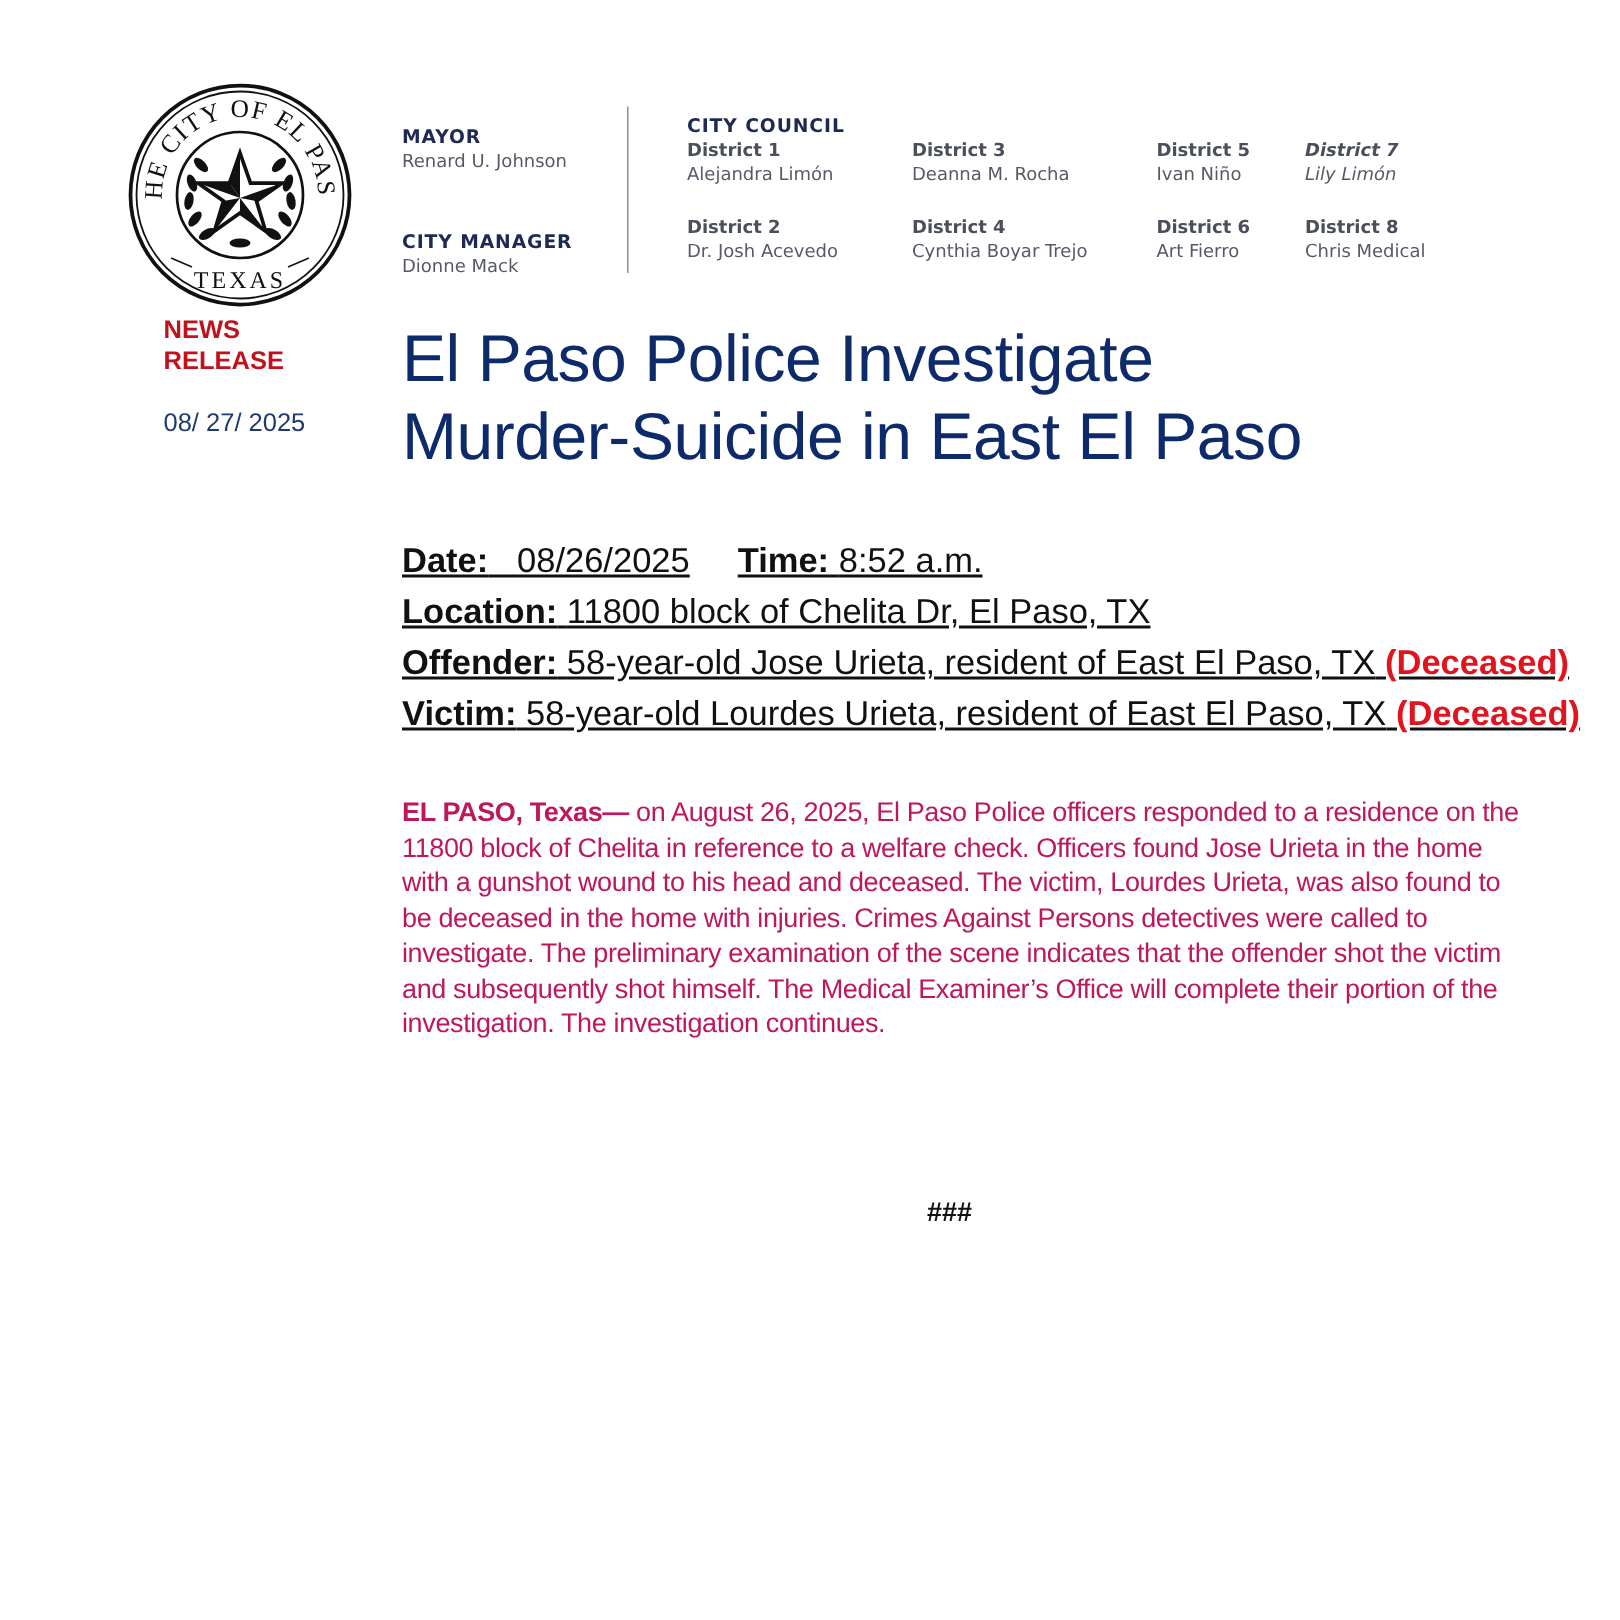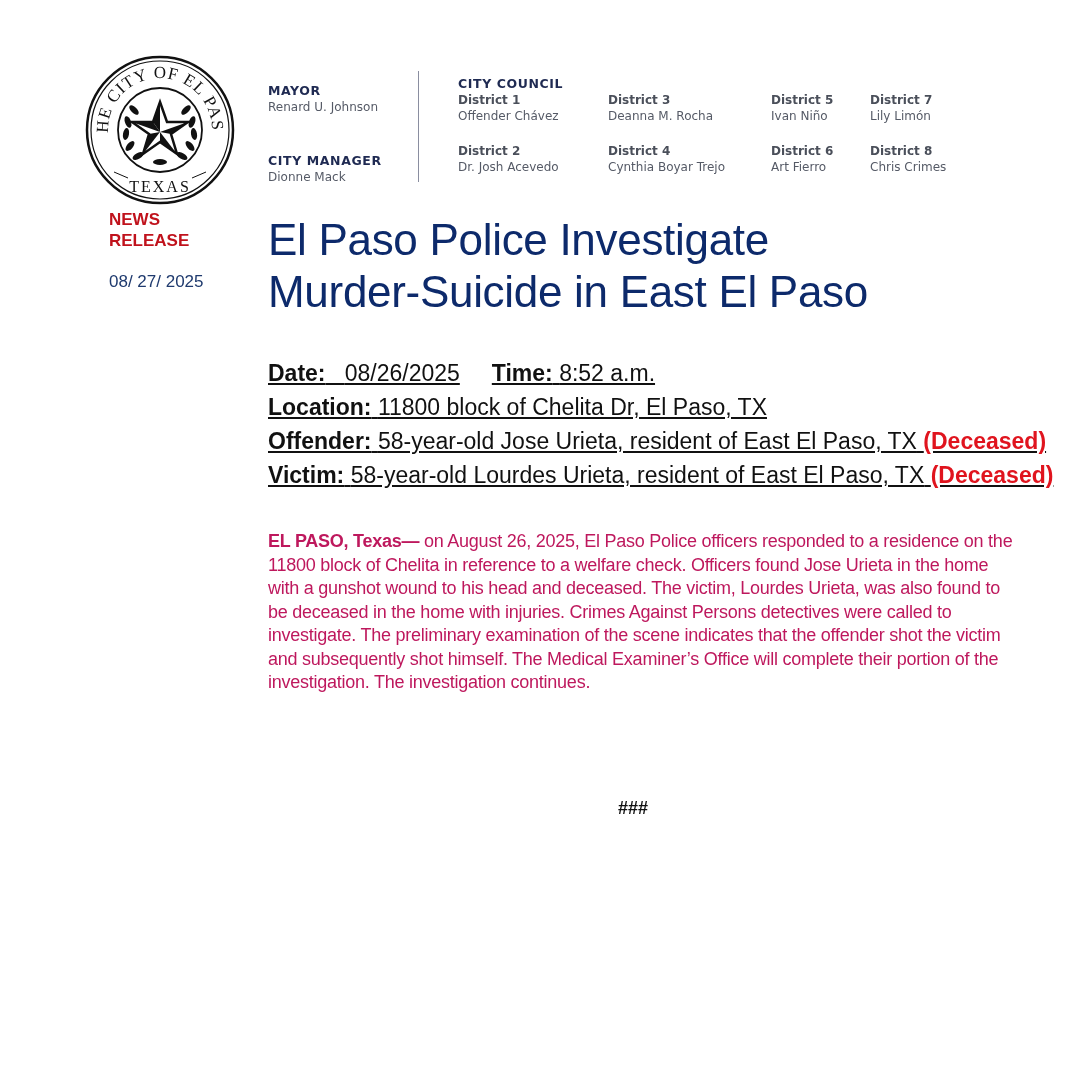--- a/index.html
+++ b/index.html
@@ -80,21 +80,21 @@
 </div>
 
 <div class="vline"></div>
 
 <div class="hdr" style="left:458px; top:76px;">
   <div class="role">CITY COUNCIL</div>
 </div>
 
 <div class="hdr dist" style="left:458px; top:93px;">
   <div class="d">District 1</div>
-  <div class="n">Offender Chávez</div>
+  <div class="n">Alejandra Limón</div>
 </div>
 <div class="hdr dist" style="left:458px; top:144px;">
   <div class="d">District 2</div>
   <div class="n">Dr. Josh Acevedo</div>
 </div>
 <div class="hdr dist" style="left:608px; top:93px;">
   <div class="d">District 3</div>
   <div class="n">Deanna M. Rocha</div>
 </div>
 <div class="hdr dist" style="left:608px; top:144px;">
@@ -102,27 +102,27 @@
   <div class="n">Cynthia Boyar Trejo</div>
 </div>
 <div class="hdr dist" style="left:771px; top:93px;">
   <div class="d">District 5</div>
   <div class="n">Ivan Niño</div>
 </div>
 <div class="hdr dist" style="left:771px; top:144px;">
   <div class="d">District 6</div>
   <div class="n">Art Fierro</div>
 </div>
-<div class="hdr dist" style="left:870px; top:93px;">
+<div class="hdr dist" style="left:870px; top:93px;font-style:italic;">
   <div class="d">District 7</div>
   <div class="n">Lily Limón</div>
 </div>
 <div class="hdr dist" style="left:870px; top:144px;">
   <div class="d">District 8</div>
-  <div class="n">Chris Crimes</div>
+  <div class="n">Chris Medical</div>
 </div>
 
 <div class="news">
   <div>NEWS</div>
   <div>RELEASE</div>
 </div>
 <div class="rel-date">08/ 27/ 2025</div>
 
 <div class="title">
   <div>El Paso Police Investigate</div>

